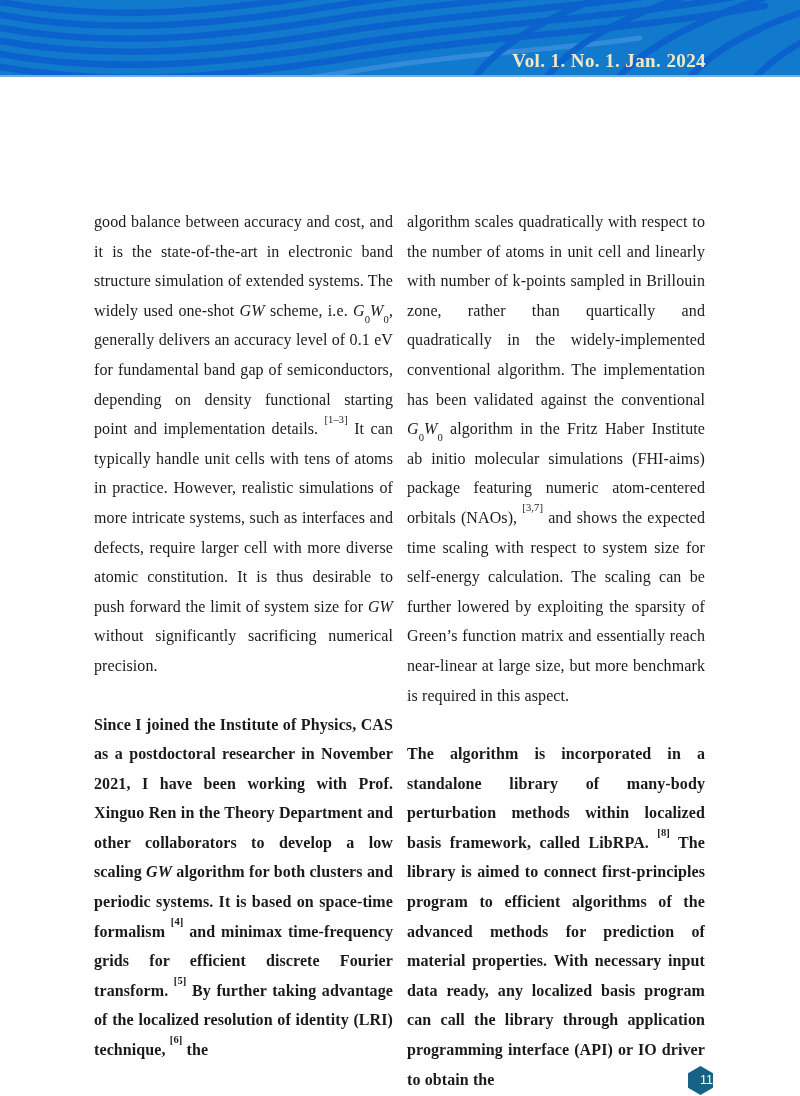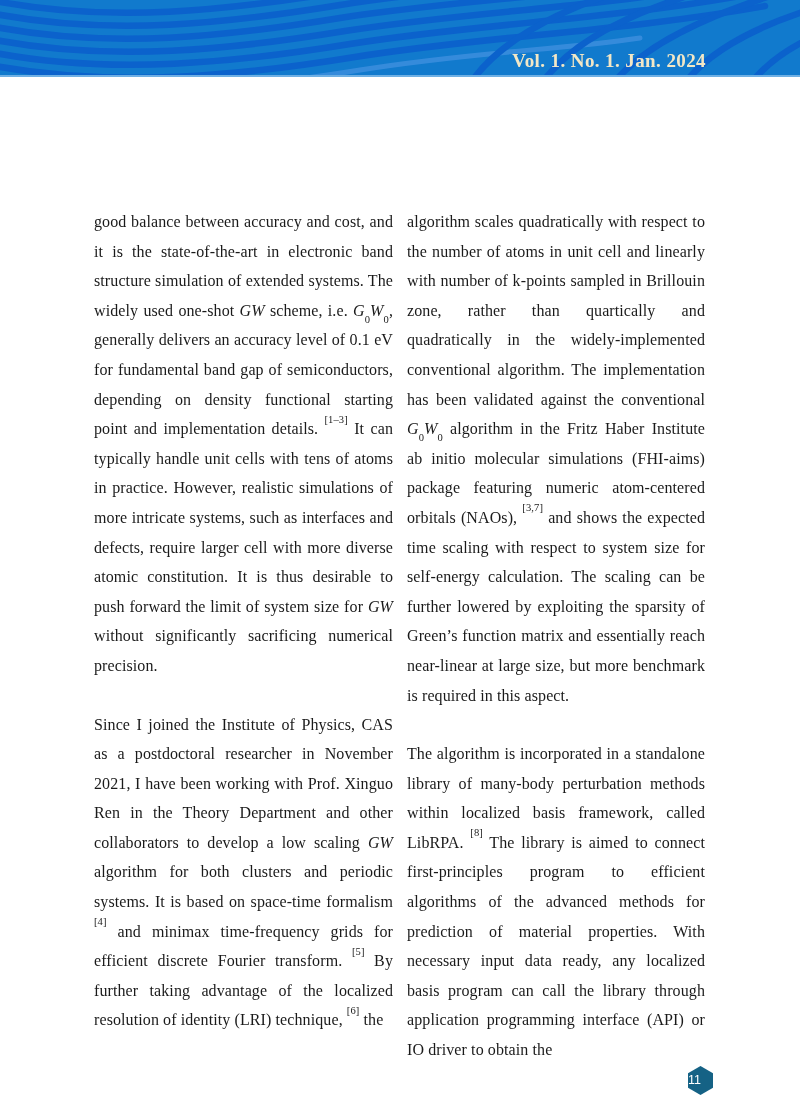--- a/index.html
+++ b/index.html
@@ -41,29 +41,29 @@
   }
   .column{
     position:absolute;top:207px;
     font-size:16px;line-height:29.6px;
     text-align:justify;
     letter-spacing:.1px;
   }
   .column-left{left:94px;width:299px;}
   .column-right{left:407px;width:298px;}
   .column p{margin:0 0 29px 0;}
-  .column p:last-child{margin-bottom:0;}
+  .column p:last-child{margin-bottom:0;font-weight:bold;}
   .column sup{font-size:.66em;line-height:0;position:relative;top:-.5em;}
   .column sub{font-size:.66em;line-height:0;position:relative;top:.25em;}
   .page-badge{
     position:absolute;left:688px;top:1066px;
     width:25px;height:29px;
     background:var(--page-badge-bg);
     clip-path:polygon(50% 0,100% 25%,100% 75%,50% 100%,0 75%,0 25%);
-    display:flex;align-items:center;justify-content:flex-start;
+    display:flex;align-items:center;justify-content:flex-end;
   }
   .page-badge span{
     color:var(--page-badge-text);
     font-family:"Liberation Sans","DejaVu Sans",sans-serif;
     font-size:12.5px;line-height:1;
   }
 </style>
 </head>
 <body>
 

